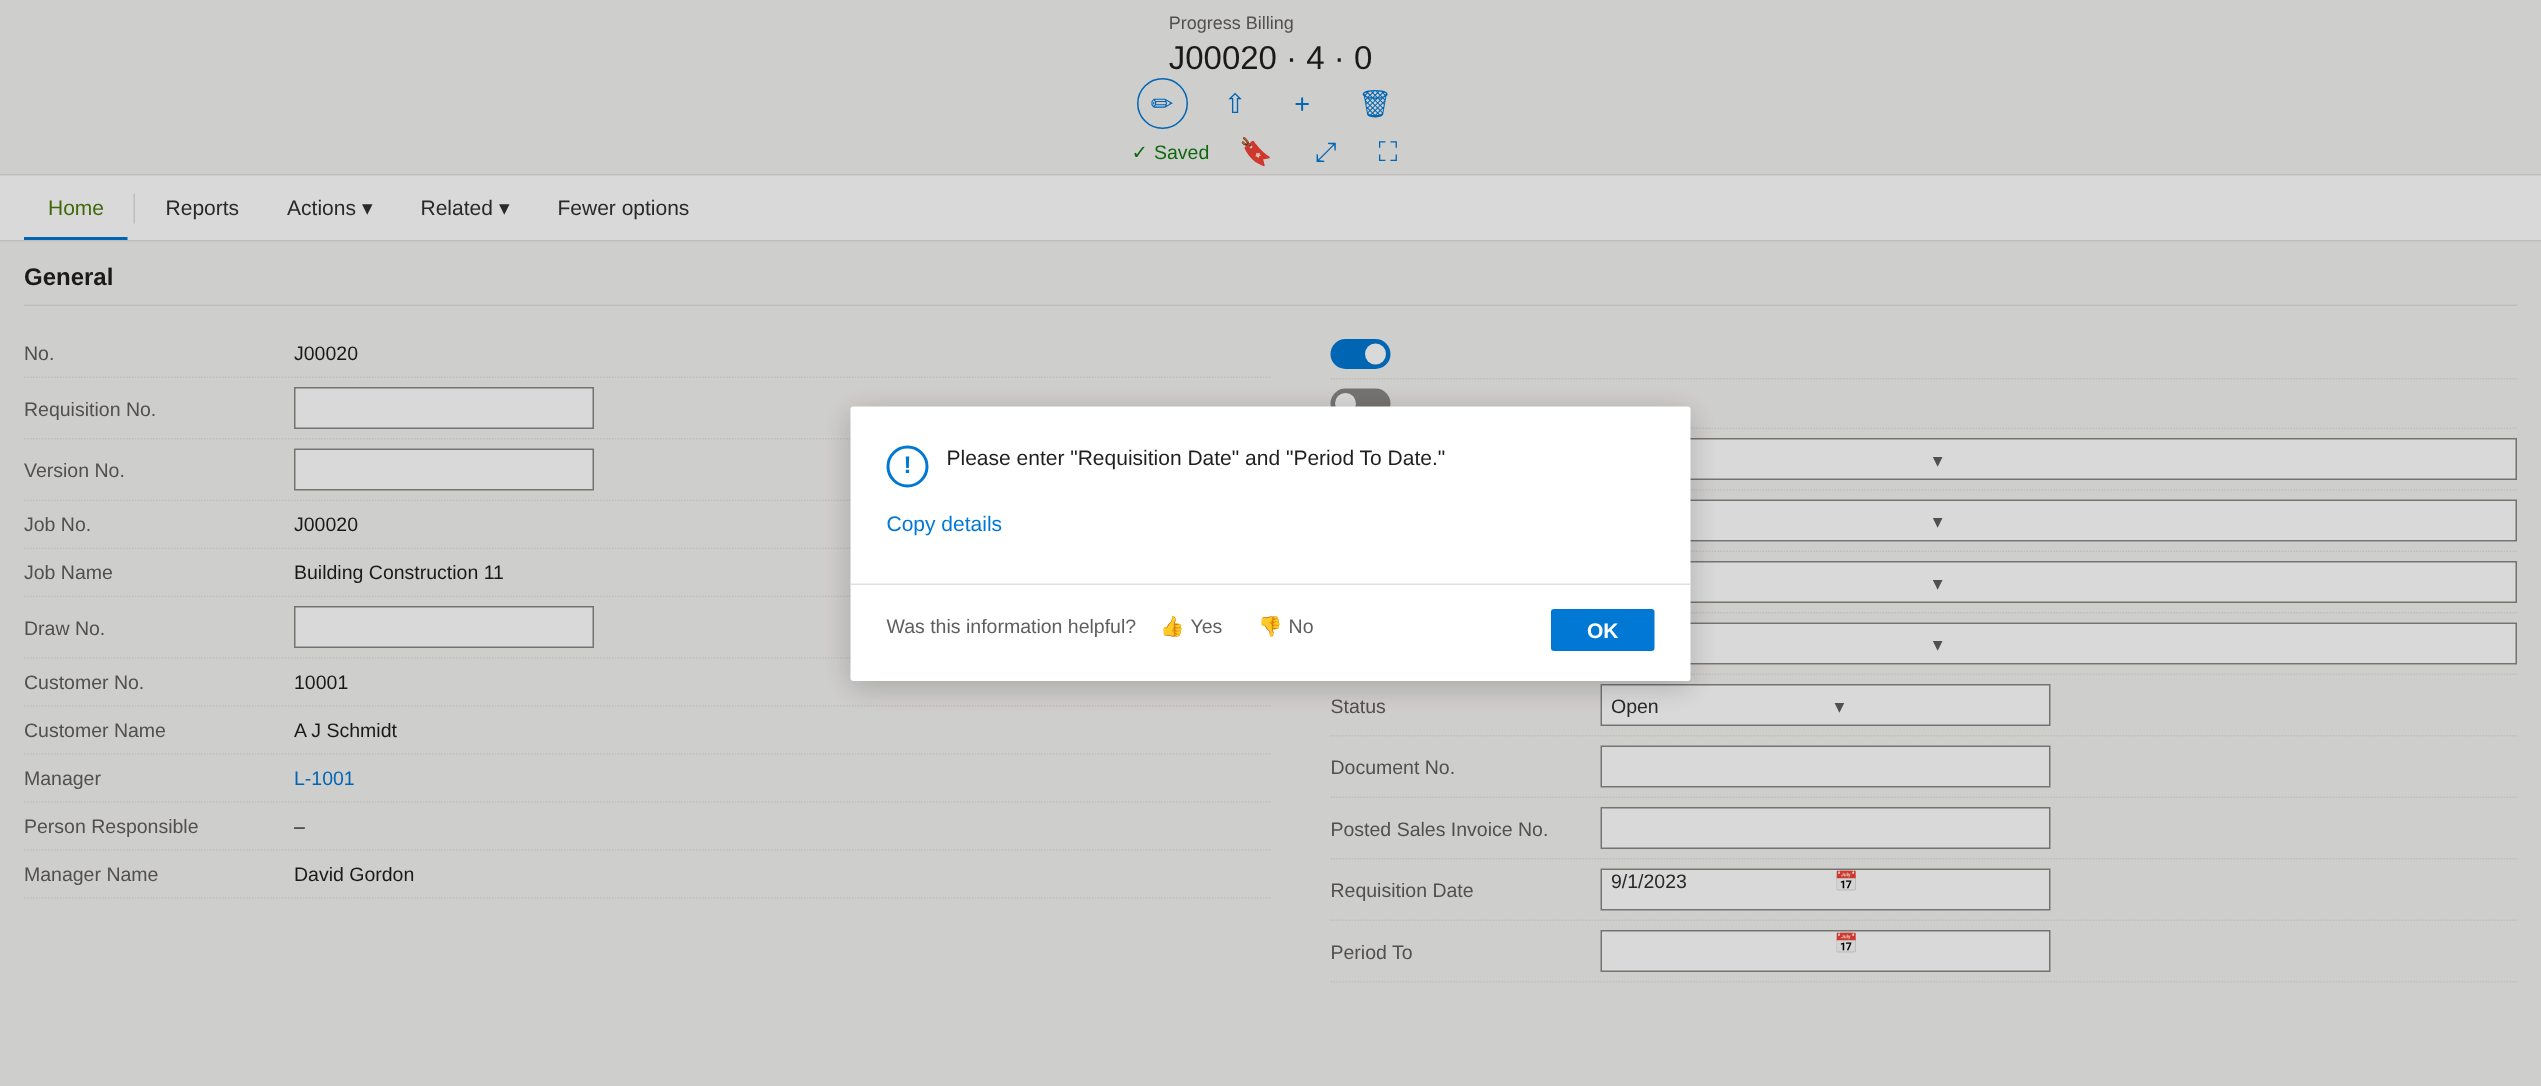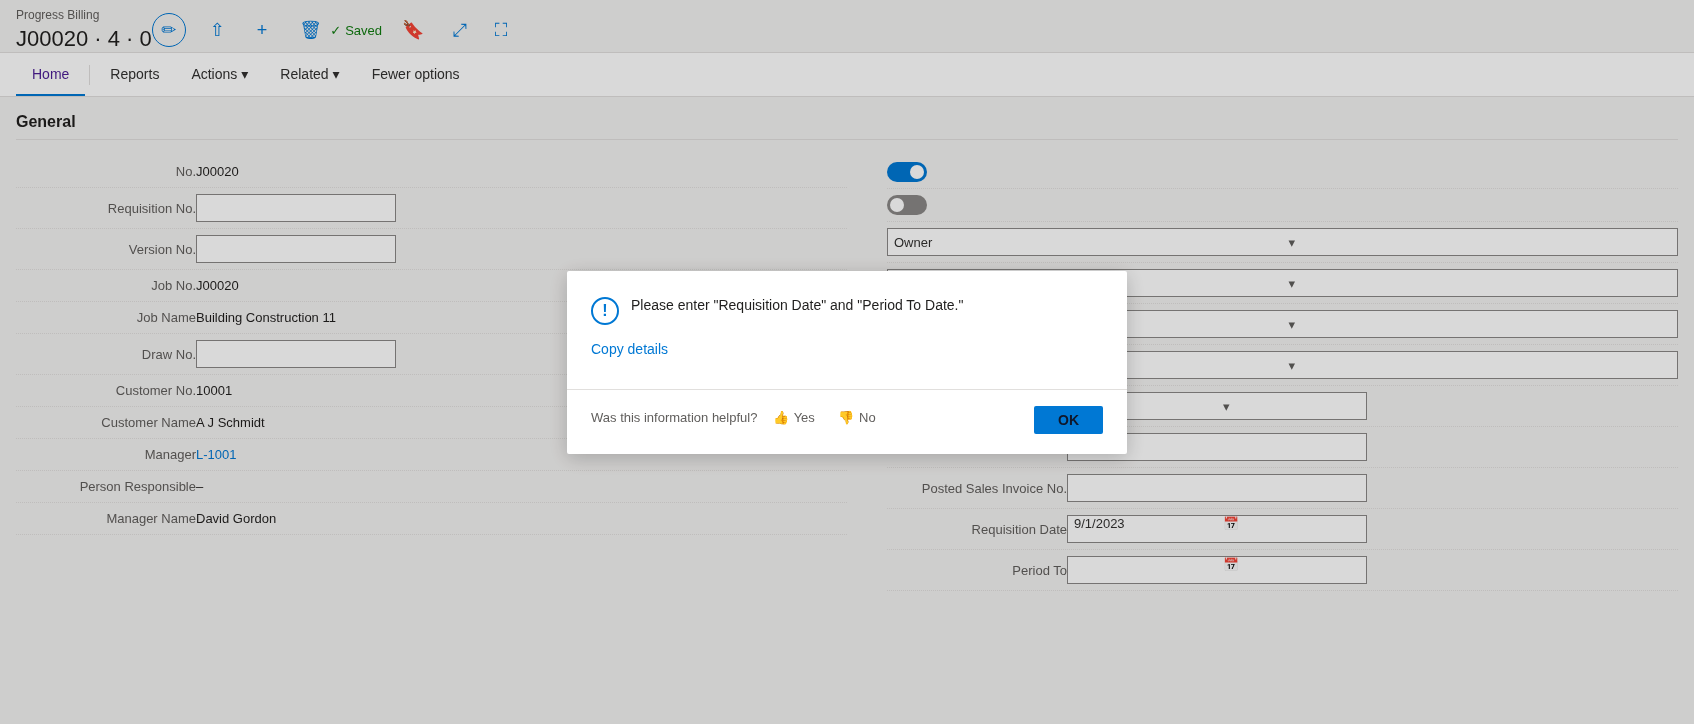--- a/index.html
+++ b/index.html
@@ -4,22 +4,23 @@
   <style>
     * { box-sizing: border-box; margin: 0; padding: 0; }
     body { font-family: 'Segoe UI', sans-serif; font-size: 13px; background: #f3f2f1; color: #323130; }
 
     
     .top-bar {
       background: #f3f2f1;
       padding: 8px 16px 0 16px;
       display: flex;
       align-items: center;
-      justify-content: flex-start;
+      justify-content: center;
       border-bottom: 1px solid #e1dfdd;
+      flex-direction: column;
     }
     .top-bar-left { display: flex; flex-direction: column; }
     .app-title { font-size: 12px; color: #605e5c; margin-bottom: 4px; }
     .record-title { font-size: 22px; font-weight: 300; color: #201f1e; }
 
     .top-bar-center { display: flex; align-items: center; gap: 16px; }
     .toolbar-icon { color: #0078d4; font-size: 18px; cursor: pointer; background: none; border: none; padding: 4px 8px; }
     .toolbar-icon.edit-btn {
       border: 1.5px solid #0078d4;
       border-radius: 50%;
@@ -41,21 +42,21 @@
       height: 44px;
     }
     .nav-item {
       padding: 12px 16px;
       cursor: pointer;
       color: #323130;
       font-size: 14px;
       display: flex; align-items: center; gap: 4px;
       border-bottom: 2px solid transparent;
     }
-    .nav-item.active { border-bottom: 2px solid #0078d4; color: #4c1d95; }
+    .nav-item.active { border-bottom: 2px solid #0078d4; color: #4d7c0f; }
     .nav-separator { width: 1px; height: 20px; background: #e1dfdd; margin: 0 4px; }
 
     
     .page-content {
       padding: 16px;
       filter: blur(0.5px);
     }
     .section-title { font-size: 16px; font-weight: 600; color: #201f1e; margin-bottom: 16px; border-bottom: 1px solid #e1dfdd; padding-bottom: 8px; }
 
     .fields-grid {
@@ -67,21 +68,20 @@
       display: flex;
       align-items: center;
       padding: 6px 0;
       border-bottom: 1px dotted #e1dfdd;
       min-height: 32px;
     }
     .field-label {
       color: #605e5c;
       min-width: 180px;
       font-size: 13px;
-      text-align: right;
     }
     .field-value {
       color: #201f1e;
       font-size: 13px;
       flex: 1;
     }
     .field-value.link { color: #0078d4; cursor: pointer; }
 
     .field-input {
       border: 1px solid #8a8886;
@@ -180,21 +180,21 @@
     }
     .helpful-row { display: flex; align-items: center; gap: 8px; color: #605e5c; font-size: 13px; }
     .helpful-btn {
       display: flex; align-items: center; gap: 4px;
       background: none; border: none; cursor: pointer;
       color: #605e5c; font-size: 13px;
       padding: 4px 8px;
     }
     .ok-btn {
       background: #0078d4;
-      color: #0f172a;
+      color: #ffffff;
       border: none;
       padding: 6px 24px;
       font-size: 14px;
       cursor: pointer;
       border-radius: 2px;
       font-weight: 600;
     }
 
     .right-col { padding-left: 40px; }
   </style>

